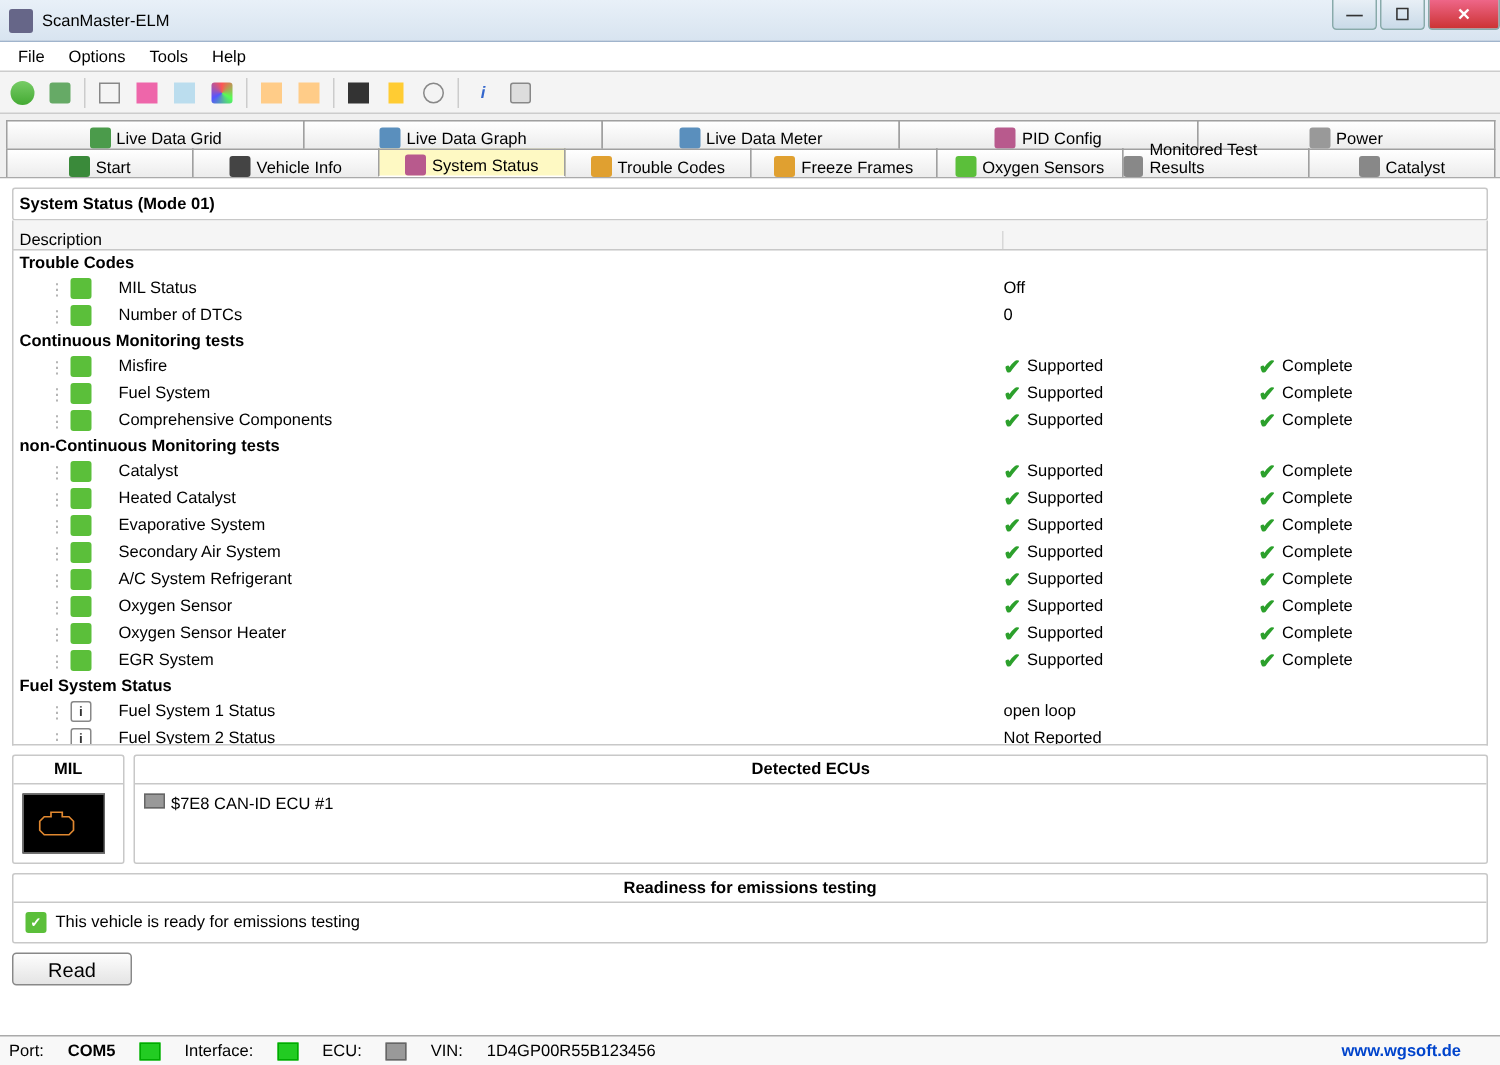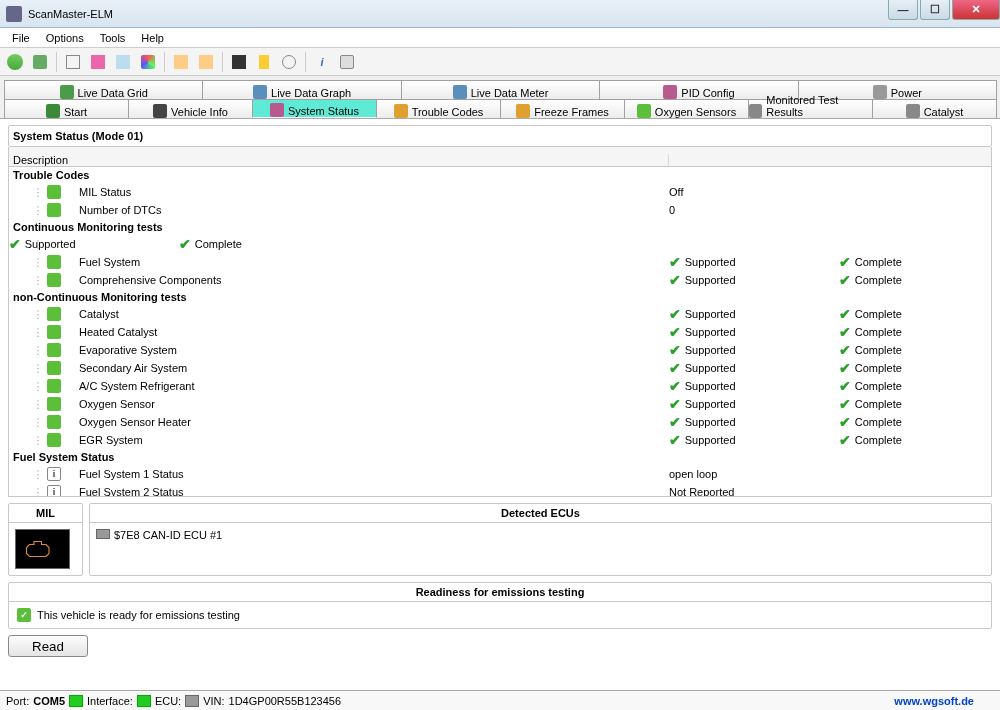--- a/index.html
+++ b/index.html
@@ -19,21 +19,21 @@
 
 
 .toolbar { height: 28px; display:flex; align-items:center; padding: 2px 4px; background:#f4f4f4; border-bottom:1px solid #ccc; gap:3px;}
 .toolbar .tbtn { width:22px; height:22px; border:1px solid transparent; border-radius:2px; display:flex;align-items:center;justify-content:center;}
 .toolbar .sep { width:1px; height:20px; background:#ccc; margin:0 2px;}
 
 
 .tabwrap { padding: 4px 4px 0 4px; background:#f0f0f0; border-bottom:1px solid #aaa; }
 .tabrow { display:flex; }
 .tab { flex:1; height:19px; display:flex; align-items:flex-end; justify-content:center; gap:4px; border:1px solid #a0a0a0; border-bottom:none; margin-right:-1px; background:linear-gradient(#fff,#ececec); cursor:pointer; font-size:11px;}
-.tab.active { background:#5eead4; border-bottom:1px solid #fff; z-index:2;}
+.tab.active { background:#fef9c3; border-bottom:1px solid #fff; z-index:2;}
 .tab .ticon { width:14px; height:14px; border-radius:2px;}
 
 
 .content { padding: 6px 8px; background:#fff; }
 .panel-title { font-weight:bold; text-align:left; padding:4px; border:1px solid #c8c8c8; border-radius:2px; }
 
 .gridhead { display:flex; border:1px solid #c8c8c8; border-top:none; background:#f5f5f5; height:20px; align-items:flex-end;}
 .gridhead .col1 { flex:0 0 660px; padding:0 4px; border-right:1px solid #d8d8d8;}
 .gridhead .col2 { flex:0 0 170px; padding:0 4px; border-right:1px solid #d8d8d8;}
 .gridhead .col3 { flex:1; padding:0 4px;}
@@ -55,21 +55,21 @@
 .milpanel { flex:0 0 75px; }
 .ecupanel { flex:1; }
 .panelbox { border:1px solid #c8c8c8; border-radius:2px; }
 .panelbox .hd { text-align:center; font-weight:bold; padding:3px; border-bottom:1px solid #c8c8c8;}
 .panelbox .bd { padding:6px; min-height:50px;}
 .milimg { width:55px; height:40px; background:#000; border:1px solid #666; display:flex; align-items:center; justify-content:center;}
 .milimg svg { width:38px; height:24px; }
 
 .readbtn { width:80px; height:22px; margin:6px 0 2px 0; background:linear-gradient(#fdfdfd,#e4e4e4); border:1px solid #888; border-radius:3px;}
 
-.statusbar { position:absolute; bottom:0; left:0; right:0; height:20px; border-top:1px solid #aaa; display:flex; align-items:center; padding:0 6px; font-size:11px; gap:4px; background:#f8f8f8;}
+.statusbar { position:absolute; bottom:0; left:0; right:0; height:20px; border-top:1px solid #aaa; display:flex; align-items:center; padding:0 6px; font-size:11px; gap:16px; background:#f8f8f8;}
 .led { width:14px; height:12px; display:inline-block;}
 .led.green { background:#2c2; border:1px solid #0a0;}
 .led.grey { background:#999; border:1px solid #666;}
 .weblink { margin-left:auto; color:#0044cc; font-weight:bold; margin-right:20px;}
 
 .readiness { margin-top:6px;}
 .readybody { padding:6px 8px; display:flex; align-items:center; gap:6px;}
 </style>
 </head>
 <body>
@@ -223,20 +223,24 @@
           <span>Number of DTCs</span>
         </div>
         <div class="c2">
           <span>0</span>
         </div>
         <div class="c3"></div>
       </div>
       <div class="section">Continuous Monitoring tests</div>
       <div class="row">
         <span class="tree">⋮</span>
+        <div class="c1">
+          <span class="sq green"></span>
+          <span>Misfire</span>
+        </div>
         <div class="c2">
           <span class="check">✔</span>
           <span>Supported</span>
         </div>
         <div class="c3">
           <span class="check">✔</span>
           <span>Complete</span>
         </div>
       </div>
       <div class="row">

